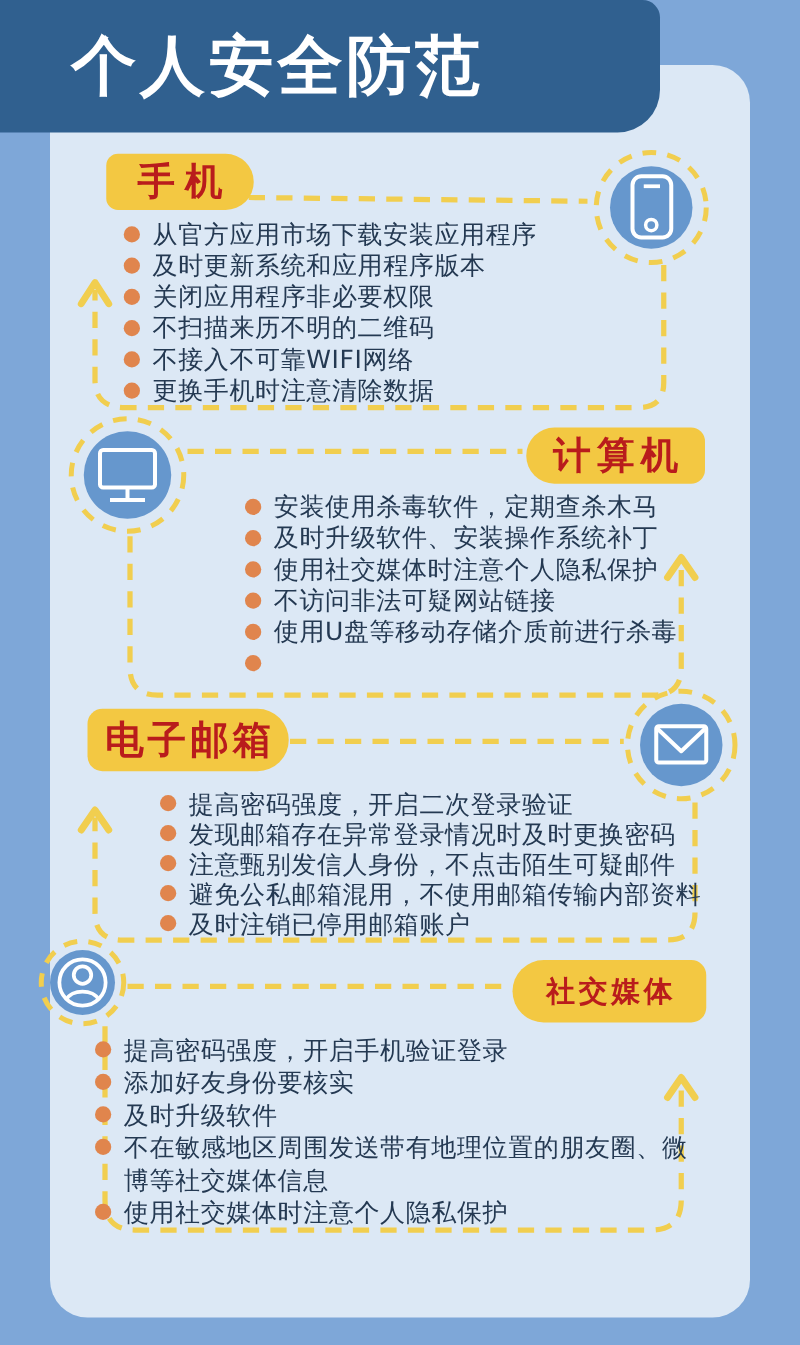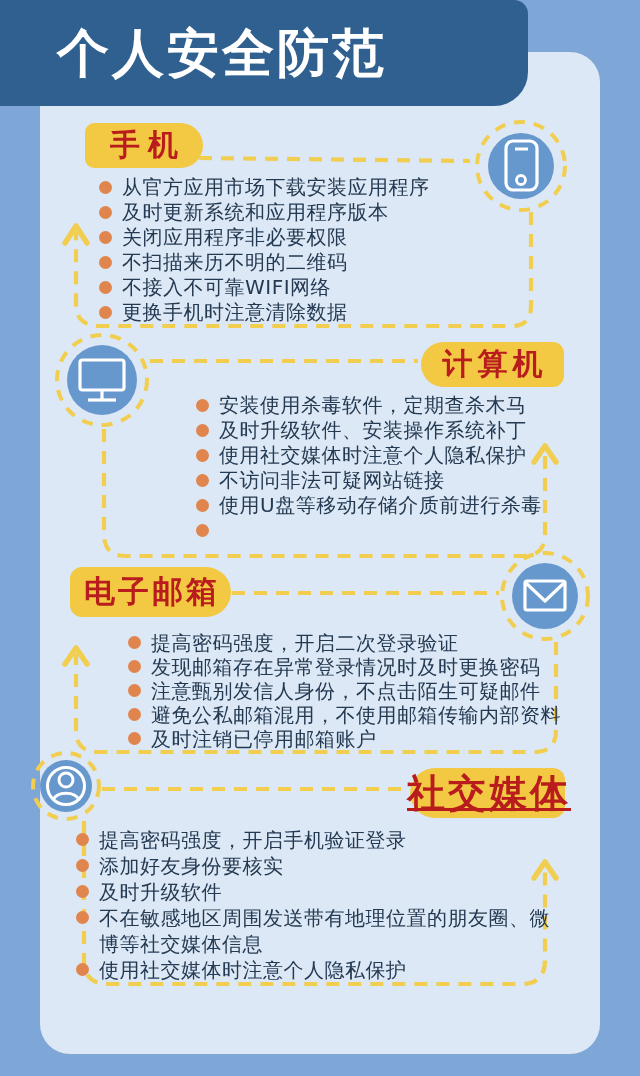--- a/index.html
+++ b/index.html
@@ -10,21 +10,21 @@
   .hdr{position:absolute;left:0;top:0;width:528px;height:106px;background:#30608f;
        border-radius:0 14px 34px 0;}
   .hdr h1{margin:0;position:absolute;left:57px;top:22px;font-size:52px;line-height:62px;
           color:#ffffff;font-weight:bold;letter-spacing:3px;white-space:nowrap;}
   .flow{position:absolute;left:0;top:0;pointer-events:none;}
   .lbl{position:absolute;background:#f3c842;display:flex;align-items:center;justify-content:center;
        color:#b91c1c;font-weight:bold;white-space:nowrap;}
   .lbl-phone{left:85px;top:123px;width:110px;height:45px;border-radius:10px 24px 24px 10px;font-size:30px;letter-spacing:8px;padding-left:8px;}
   .lbl-computer{left:421px;top:342px;width:138px;height:45px;border-radius:24px 12px 12px 24px;font-size:30px;letter-spacing:5px;padding-left:5px;text-align:right;}
   .lbl-email{left:70px;top:567px;width:158px;height:50px;border-radius:12px 25px 25px 12px;font-size:31px;letter-spacing:3px;padding-left:3px;}
-  .lbl-social{left:410px;top:768px;width:152px;height:50px;border-radius:25px 12px 12px 25px;font-size:38px;letter-spacing:3px;padding-left:3px;text-decoration:underline;}
+  .lbl-social{left:410px;top:768px;width:152px;height:50px;border-radius:25px 12px 12px 25px;font-size:23px;letter-spacing:3px;padding-left:3px;}
   .list{position:absolute;display:flex;flex-direction:column;}
   .row{display:flex;align-items:flex-start;}
   .dot{width:13px;height:13px;border-radius:50%;background:#e0854d;flex:none;}
   .txt{margin-left:10px;font-size:20px;color:#243952;letter-spacing:0.5px;}
   .l1{left:99px;top:175px;width:462px;}  .l1 .txt{line-height:25px;} .l1 .dot{margin-top:6px;}
   .l2{left:196px;top:393px;width:382px;} .l2 .txt{line-height:25px;} .l2 .dot{margin-top:6px;}
   .l3{left:128px;top:631px;width:462px;} .l3 .txt{line-height:24px;} .l3 .dot{margin-top:5px;}
   .l4{left:76px;top:827px;width:480px;}  .l4 .txt{line-height:26px;} .l4 .dot{margin-top:6px;}
 </style>
 </head>

